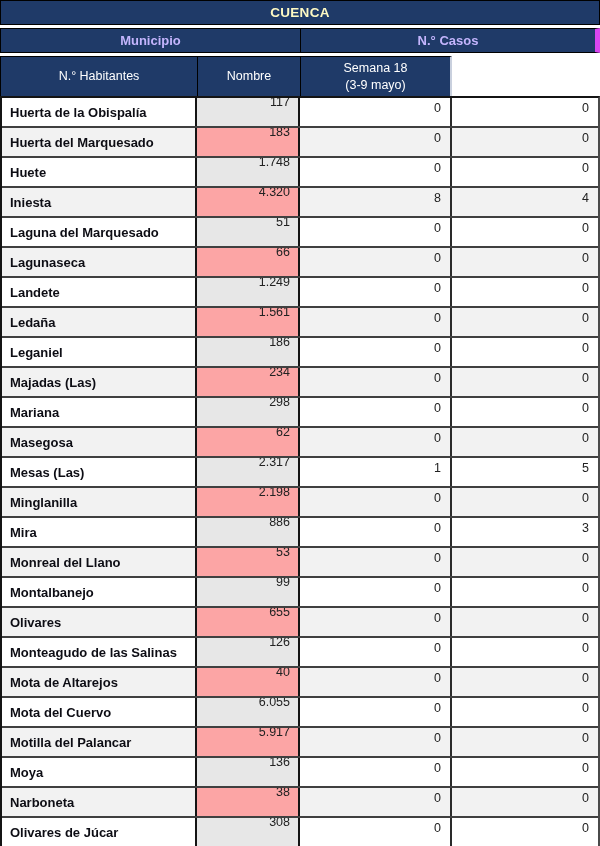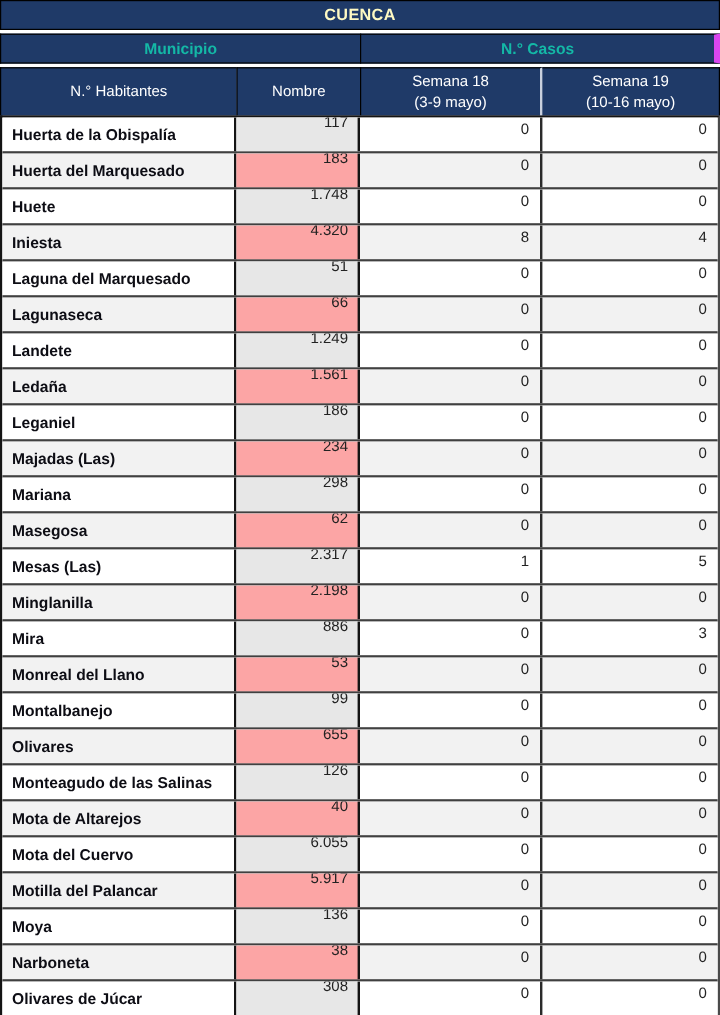--- a/index.html
+++ b/index.html
@@ -27,21 +27,21 @@
     letter-spacing: 0.3px;
   }
   .group-row {
     display: grid;
     grid-template-columns: 300px 300px;
     height: 25px;
     margin-bottom: 3px;
   }
   .group-cell {
     background: #1f3a68;
-    color: #14b8a6;
+    color: #c4b5fd;
     font-size: 13px;
     font-weight: bold;
     display: flex;
     align-items: center;
     justify-content: center;
     border-top: 1px solid #000;
     border-bottom: 1px solid #000;
     border-left: 1px solid #000;
   }
   .group-cell:last-child { border-right: 5px solid #d946ef; }
@@ -124,24 +124,20 @@
     <div class="group-cell">N.° Casos</div>
   </div>
 
   <div class="col-row">
     <div class="col-cell">N.° Habitantes</div>
     <div class="col-cell">Nombre</div>
     <div class="col-cell sem18">
       <span>Semana 18</span>
       <span>(3-9 mayo)</span>
     </div>
-    <div class="col-cell sem19">
-      <span>Semana 19</span>
-      <span>(10-16 mayo)</span>
-    </div>
   </div>
 
   <div class="data-table">
   <div class="trow">
     <div class="cell name">Huerta de la Obispalía</div>
     <div class="cell hab">117</div>
     <div class="cell c18">0</div>
     <div class="cell c19">0</div>
   </div>
 

